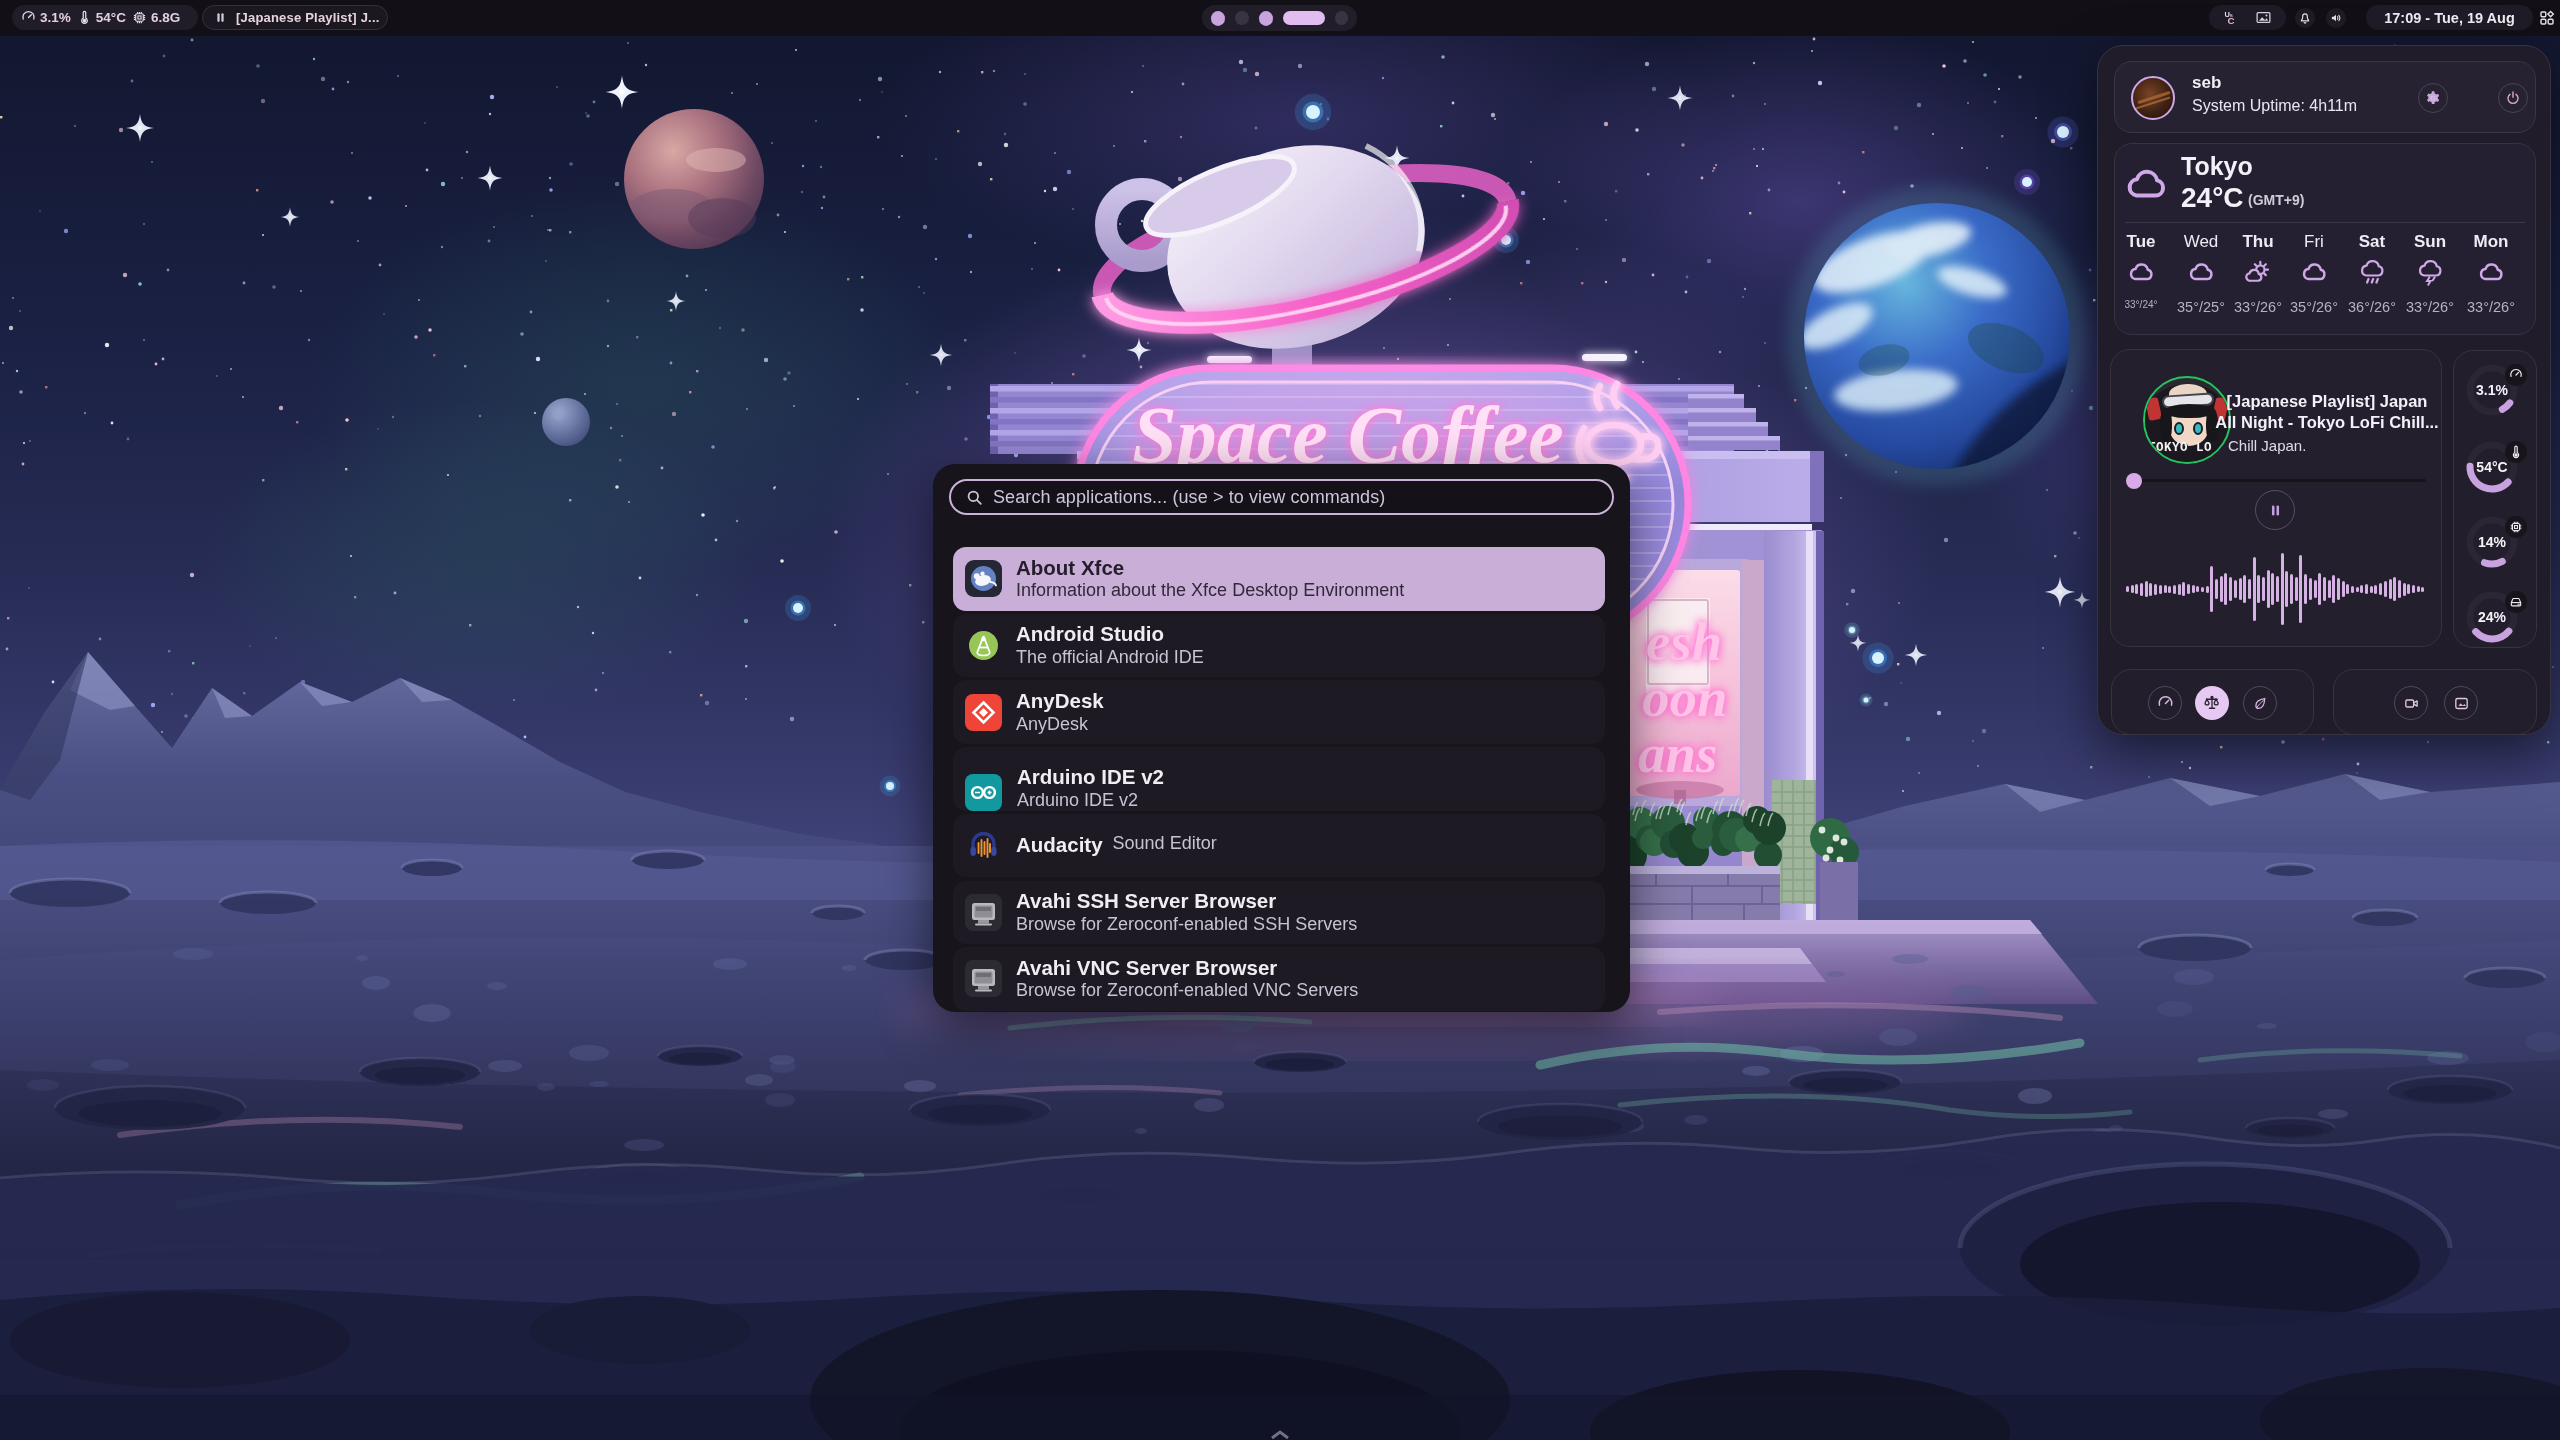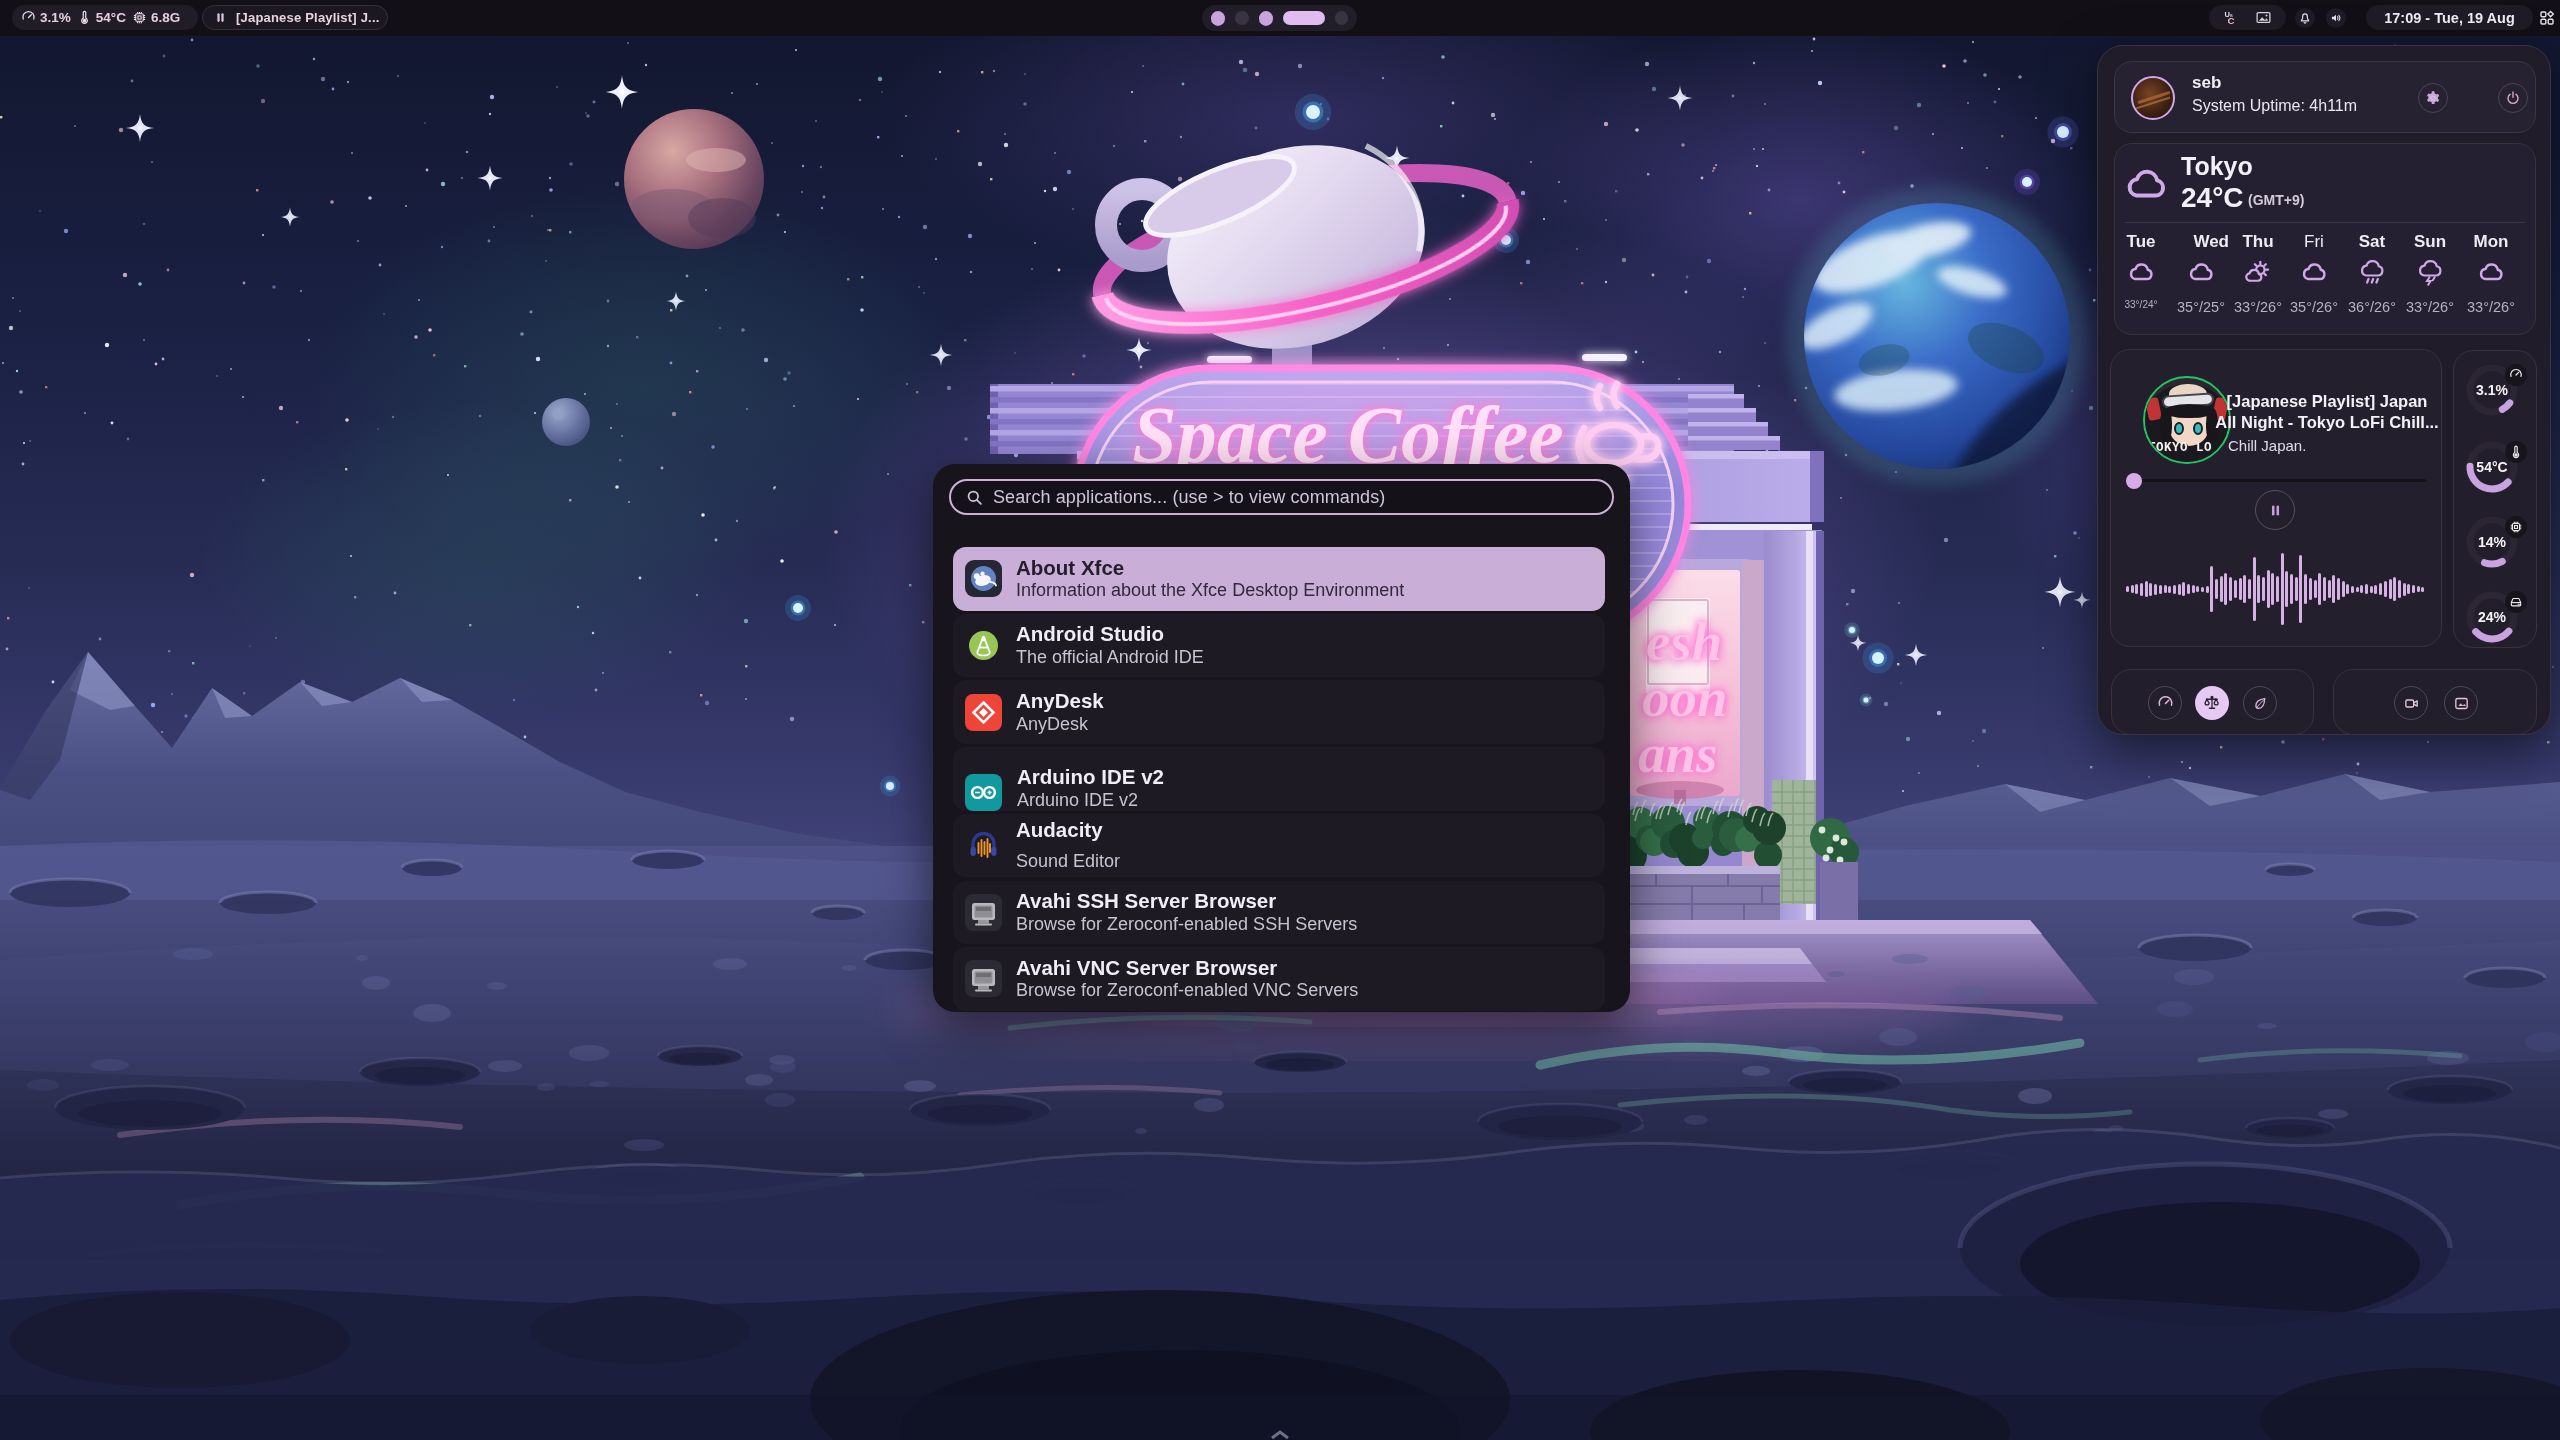--- a/index.html
+++ b/index.html
@@ -1480,21 +1480,21 @@
             <g stroke="#f0952e" stroke-width="1.9" stroke-linecap="round">
               <line x1="13.5" y1="16" x2="13.5" y2="26"></line>
               <line x1="16.5" y1="13" x2="16.5" y2="29"></line>
               <line x1="19.5" y1="15" x2="19.5" y2="27"></line>
               <line x1="22.5" y1="12" x2="22.5" y2="30"></line>
               <line x1="25" y1="17" x2="25" y2="25"></line>
             </g>
           </g>
         </svg>
       </span>
-      <span style="display:flex;flex-direction:column;gap:10px;min-width:0">
+      <span style="display:flex;flex-direction:row;gap:10px;min-width:0">
         <span style="color:#f1edf4;font-size:20.5px;font-weight:bold;line-height:1.1">Audacity</span>
         <span style="color:#c9c2d2;font-size:18px;line-height:1.1">Sound Editor</span>
       </span>
     </div>
     <div style="position:absolute;left:20px;top:416.5px;width:652px;height:63.5px;border-radius:13px;background:#1d1a23;display:flex;align-items:center;padding:0 12px;box-sizing:border-box;gap:14px">
       <span style="display:flex;flex:0 0 auto">
         <svg width="37" height="37" viewBox="0 0 37 37">
           <rect width="37" height="37" rx="8" fill="#2c2a33"></rect>
           <rect x="7" y="9" width="23" height="17" rx="2.5" fill="#b9b9bd"></rect>
           <rect x="9.5" y="11.5" width="18" height="12" rx="1.5" fill="#8e8e94"></rect>
@@ -1560,21 +1560,21 @@
       <span style="position:absolute;left:66px;top:38px;color:#f4f0f8;font-size:28px;font-weight:bold">24°C</span>
       <span style="position:absolute;left:133px;top:48px;color:#d2cbd8;font-size:14px;font-weight:bold">(GMT+9)</span>
       <span style="position:absolute;left:10px;top:78px;width:400px;height:1px;background:rgba(255,255,255,0.1)"></span>
       <span style="position:absolute;left:-2px;top:88px;width:56px;text-align:center;color:#efeaf4;font-size:17px;font-weight:bold">Tue</span>
       <span style="position:absolute;left:12px;top:114px;display:flex">
         <svg viewBox="0 0 24 24" width="28" height="28">
           <path d="M 7 18 h 10 a 4 4 0 0 0 .8 -7.9 a 5.4 5.4 0 0 0 -10.5 -.6 A 4.3 4.3 0 0 0 7 18 Z" fill="none" stroke="#cfa8e8" stroke-width="2.1" stroke-linejoin="round"></path>
         </svg>
       </span>
       <span style="position:absolute;left:-5px;top:155px;width:62px;text-align:center;color:#b7b0c2;font-size:10px">33°/24°</span>
-      <span style="position:absolute;left:58px;top:88px;width:56px;text-align:right;color:#efeaf4;font-size:17px;font-weight:bold">Wed</span>
+      <span style="position:absolute;left:58px;top:88px;width:56px;text-align:center;color:#efeaf4;font-size:17px;font-weight:normal">Wed</span>
       <span style="position:absolute;left:72px;top:114px;display:flex">
         <svg viewBox="0 0 24 24" width="28" height="28">
           <path d="M 7 18 h 10 a 4 4 0 0 0 .8 -7.9 a 5.4 5.4 0 0 0 -10.5 -.6 A 4.3 4.3 0 0 0 7 18 Z" fill="none" stroke="#cfa8e8" stroke-width="2.1" stroke-linejoin="round"></path>
         </svg>
       </span>
       <span style="position:absolute;left:55px;top:155px;width:62px;text-align:center;color:#b7b0c2;font-size:14.5px">35°/25°</span>
       <span style="position:absolute;left:115px;top:88px;width:56px;text-align:center;color:#efeaf4;font-size:17px;font-weight:bold">Thu</span>
       <span style="position:absolute;left:129px;top:114px;display:flex">
         <svg viewBox="0 0 24 24" width="28" height="28">
           <g fill="none" stroke="#cfa8e8" stroke-width="1.9" stroke-linecap="round">

